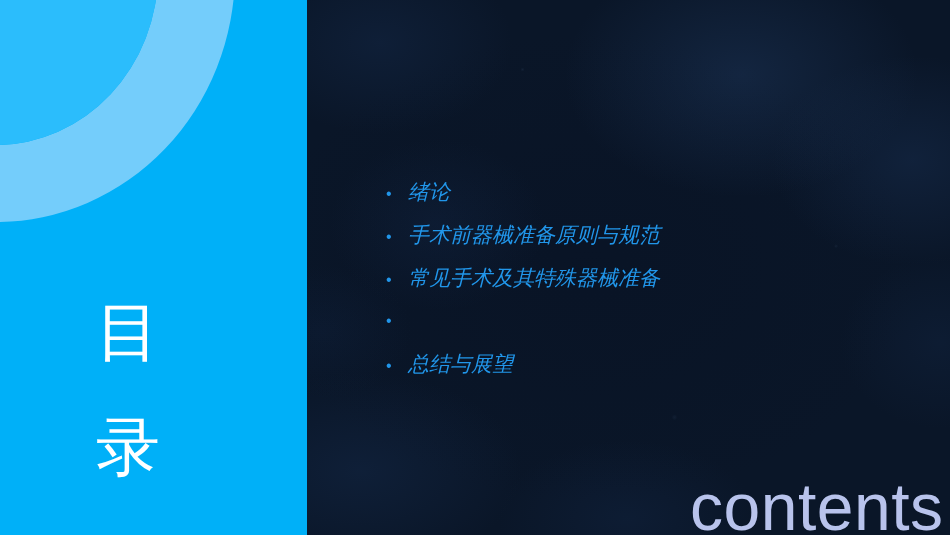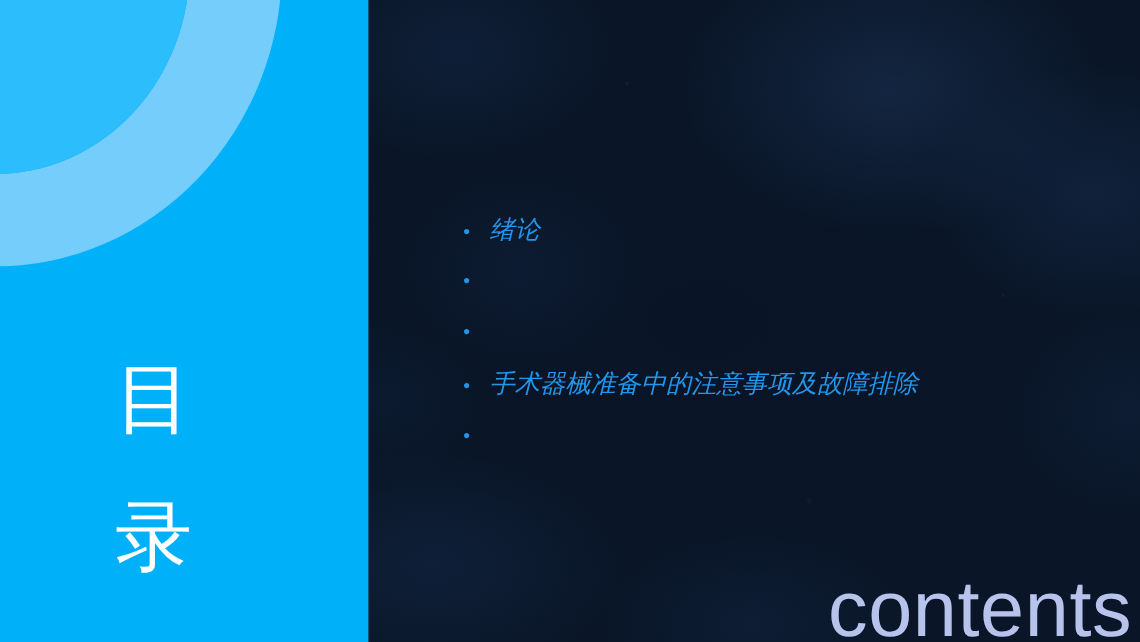--- a/index.html
+++ b/index.html
@@ -166,28 +166,30 @@
     </div>
   </div>
 
   <ul class="toc-list">
     <li class="toc-item">
       <span class="toc-bullet">•</span>
       <span class="toc-label">绪论</span>
     </li>
     <li class="toc-item">
       <span class="toc-bullet">•</span>
+      <span class="toc-label">手术前器械准备原则与规范</span>
+    </li>
+    <li class="toc-item">
+      <span class="toc-bullet">•</span>
+      <span class="toc-label">常见手术及其特殊器械准备</span>
     </li>
     <li class="toc-item">
       <span class="toc-bullet">•</span>
     </li>
     <li class="toc-item">
       <span class="toc-bullet">•</span>
-      <span class="toc-label">手术器械准备中的注意事项及故障排除</span>
-    </li>
-    <li class="toc-item">
-      <span class="toc-bullet">•</span>
+      <span class="toc-label">总结与展望</span>
     </li>
   </ul>
 
   <div class="contents-word">contents</div>
 
 </div>
 
 </body></html>

